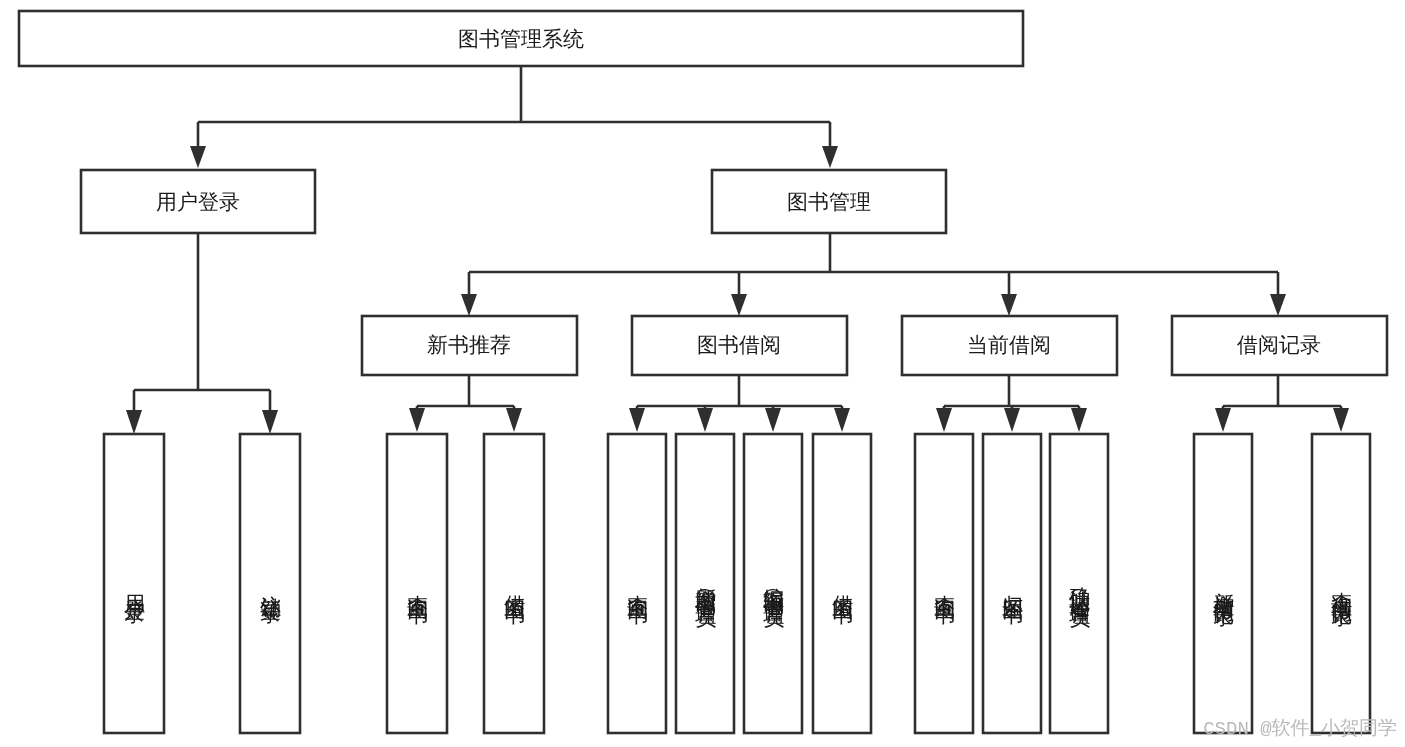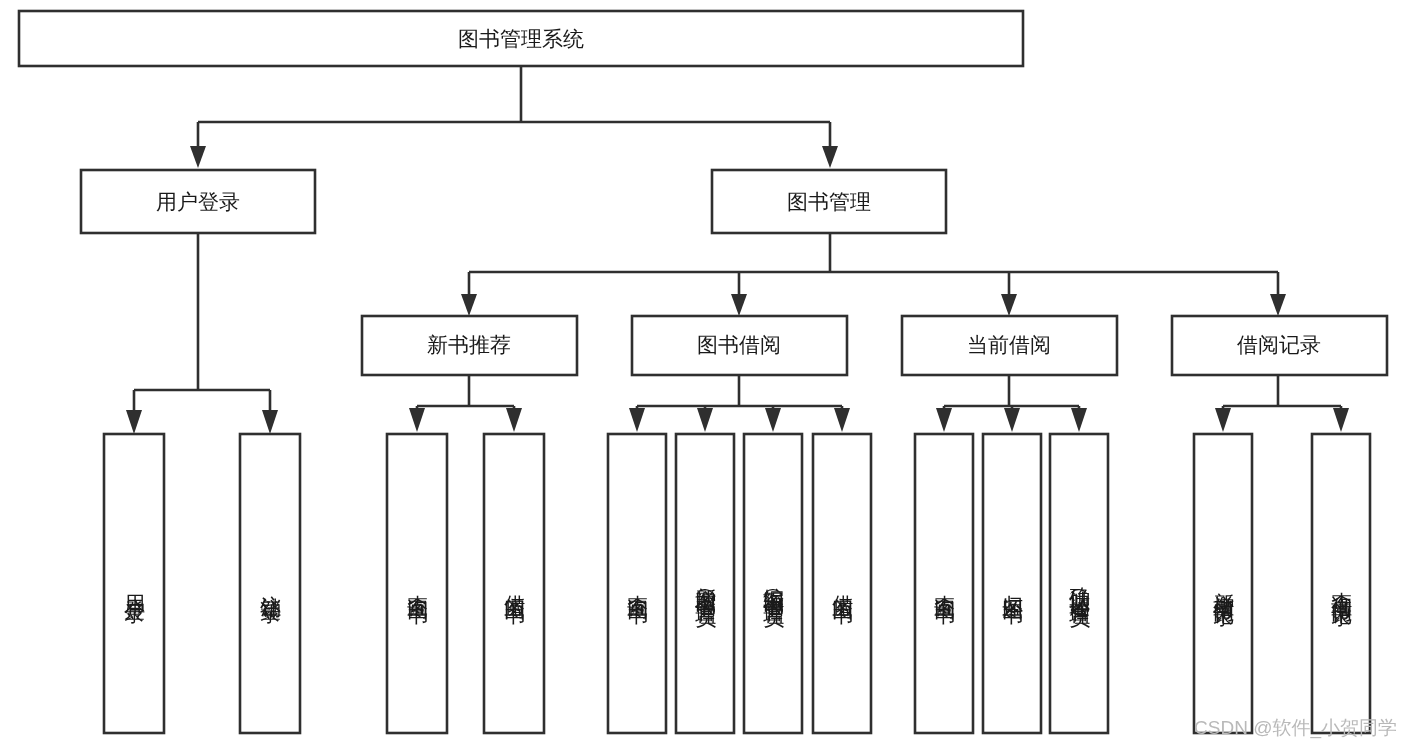--- a/index.html
+++ b/index.html
@@ -60,21 +60,21 @@
     display: flex;
     align-items: center;
     justify-content: center;
     white-space: nowrap;
     pointer-events: none;
   }
   .watermark {
     position: absolute;
     right: 8px;
     bottom: 6px;
-    font-family: Liberation Sans, sans-serif;
+    font-family: Liberation Mono, monospace;
     font-size: 19px;
     color: #b9b9b9;
     white-space: nowrap;
   }
 </style>
 </head>
 <body>
 
 <div id="diagram-root">
 

